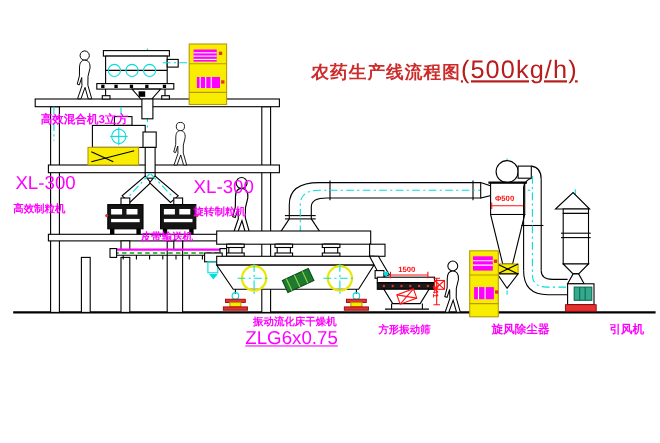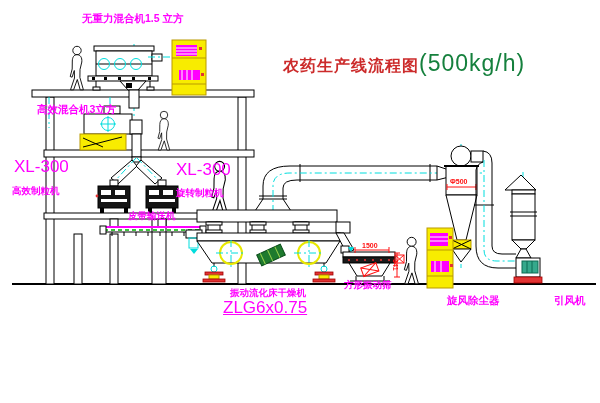--- a/index.html
+++ b/index.html
@@ -5,21 +5,21 @@
   html,body{margin:0;padding:0;background:#fff;}
   .stage{position:relative;width:600px;height:403px;background:#fff;overflow:hidden;
          font-family:"Liberation Sans","DejaVu Sans",sans-serif;}
   .stage svg{position:absolute;left:0;top:0;}
   .lbl{position:absolute;line-height:1;white-space:nowrap;}
   .mg-sm{color:#ff00ff;font-size:9.5px;font-weight:bold;}
   .mg-md{color:#ff00ff;font-size:10.5px;font-weight:bold;}
   .mg-lg{color:#ff00ff;font-size:17px;}
   .red-dim{color:#ff1111;font-size:7px;font-weight:bold;}
   .title-cn{color:#cc2b2b;font-size:16px;font-weight:bold;letter-spacing:1px;}
-  .title-cap{color:#15803d;font-size:23px;font-weight:normal;letter-spacing:1px;}
+  .title-cap{color:#b91c1c;font-size:23px;font-weight:normal;letter-spacing:1px;text-decoration:underline;}
   .rot90{transform:rotate(90deg);transform-origin:left top;}
   
   .k{stroke:#000;fill:none;stroke-width:1;}
   .k2{stroke:#000;fill:none;stroke-width:2;}
   .wk{stroke:#000;fill:#fff;stroke-width:1;}
   .dk{stroke:#000;fill:#151515;stroke-width:1;}
   .cy{stroke:#00dddd;fill:none;stroke-width:1;}
   .cyd{stroke:#00dddd;fill:none;stroke-width:1;stroke-dasharray:7 3 2 3;}
   .yk{fill:#f8ec00;stroke:#b99a00;stroke-width:1;}
   .ylc{stroke:#e8e800;fill:none;stroke-width:2;}
@@ -324,35 +324,34 @@
     <line x1="435" y1="261" x2="435" y2="272" stroke="#fff"></line>
     <line x1="441" y1="261" x2="441" y2="272" stroke="#fff"></line>
     <rect x="450" y="264" width="3" height="3" fill="#e23333"></rect>
   </g>
 </svg>
 
 <div class="lbl title-cn" style="left:283px;top:52px;">
   <span>农药生产线流程图</span><span class="title-cap">(500kg/h)</span>
 </div>
 
-<span class="lbl mg-md" style="left:82px;top:13px;">无重力混合机1.5 立方</span>
 <span class="lbl mg-md" style="left:37px;top:104px;">高效混合机3立方</span>
 
 <span class="lbl mg-lg" style="left:14px;top:158px;">XL-300</span>
 <span class="lbl mg-sm" style="left:12px;top:186px;">高效制粒机</span>
 
 <span class="lbl mg-lg" style="left:176px;top:161px;">XL-300</span>
 <span class="lbl mg-sm" style="left:176px;top:188px;">旋转制粒机</span>
 
 <span class="lbl mg-sm" style="left:128px;top:211px;">皮带输送机</span>
 
 <span class="lbl mg-sm" style="left:230px;top:288px;">振动流化床干燥机</span>
 <span class="lbl mg-lg" style="left:223px;top:299px;text-decoration:underline;">ZLG6x0.75</span>
 
-<span class="lbl mg-sm" style="left:344px;top:280px;text-align:center;">方形振动筛</span>
+<span class="lbl mg-sm" style="left:344px;top:296px;text-align:center;">方形振动筛</span>
 
 <span class="lbl mg-md" style="left:447px;top:295px;">旋风除尘器</span>
 <span class="lbl mg-md" style="left:517px;top:295px;margin-left:37px;">引风机</span>
 
 <span class="lbl red-dim" style="left:450px;top:178px;">Φ500</span>
 <span class="lbl red-dim" style="left:362px;top:242px;">1500</span>
 <span class="lbl red-dim rot90" style="left:399px;top:259px;">341</span>
 
 </div>
 

